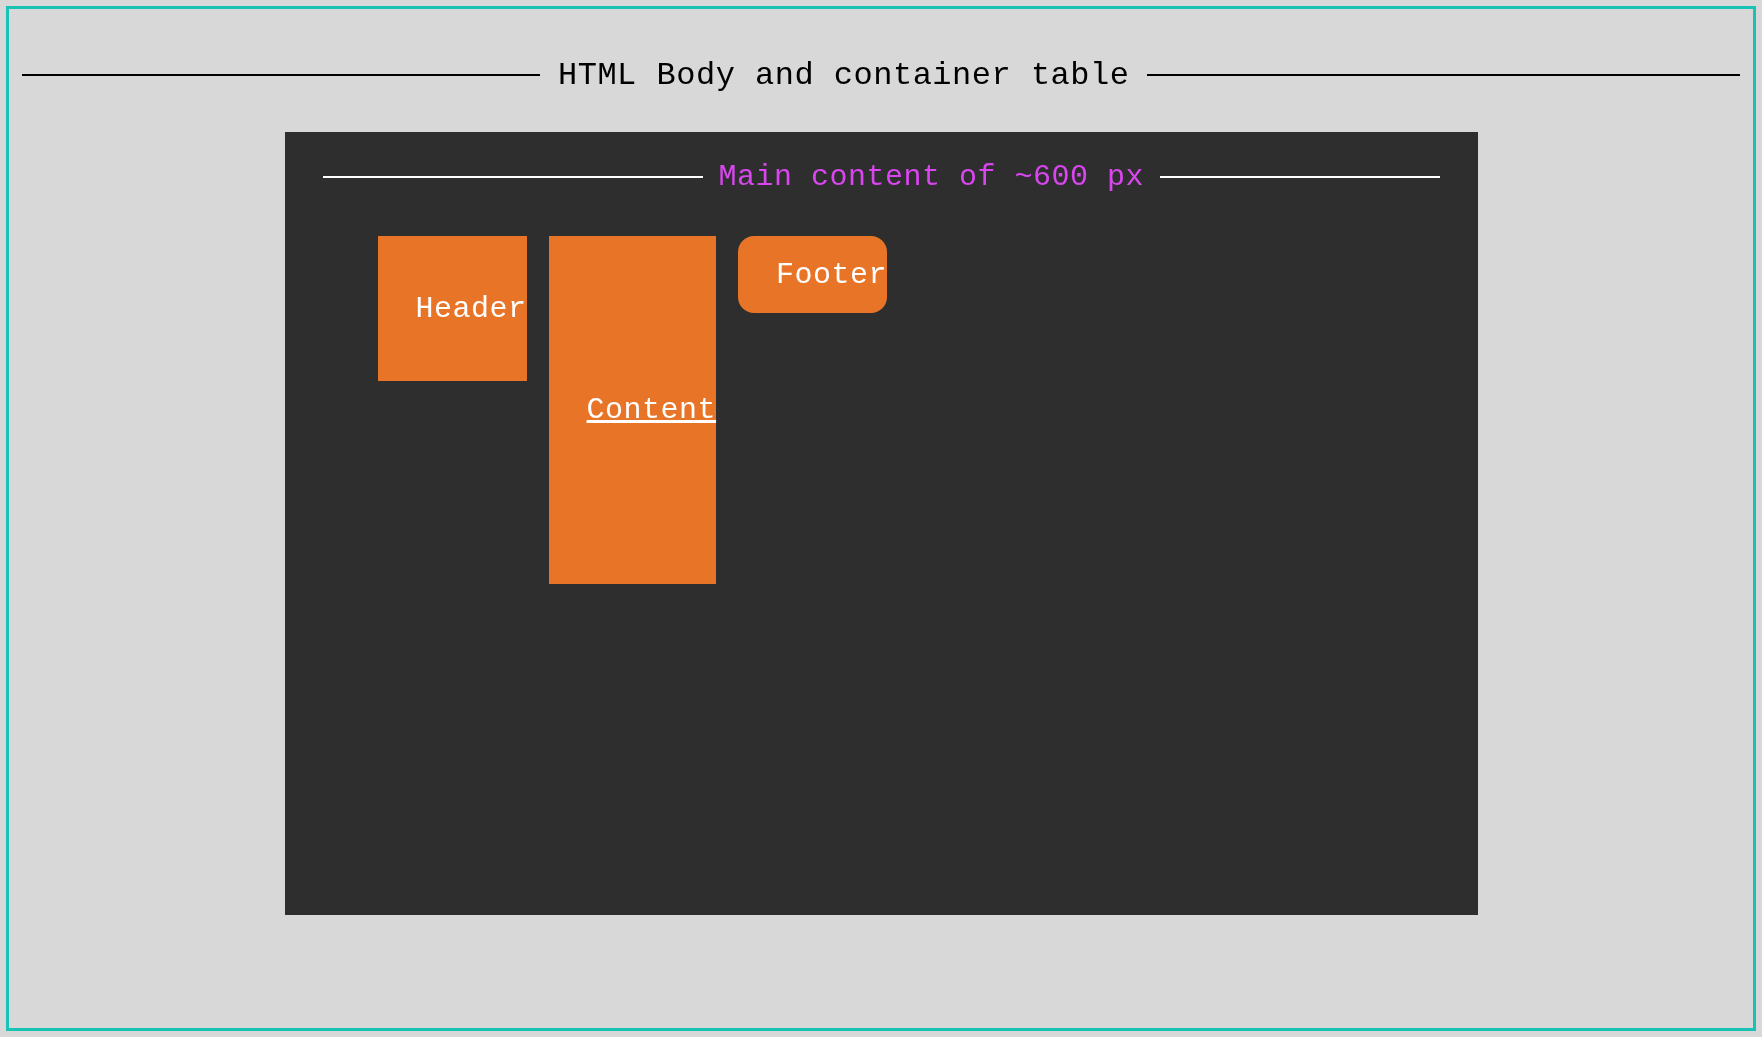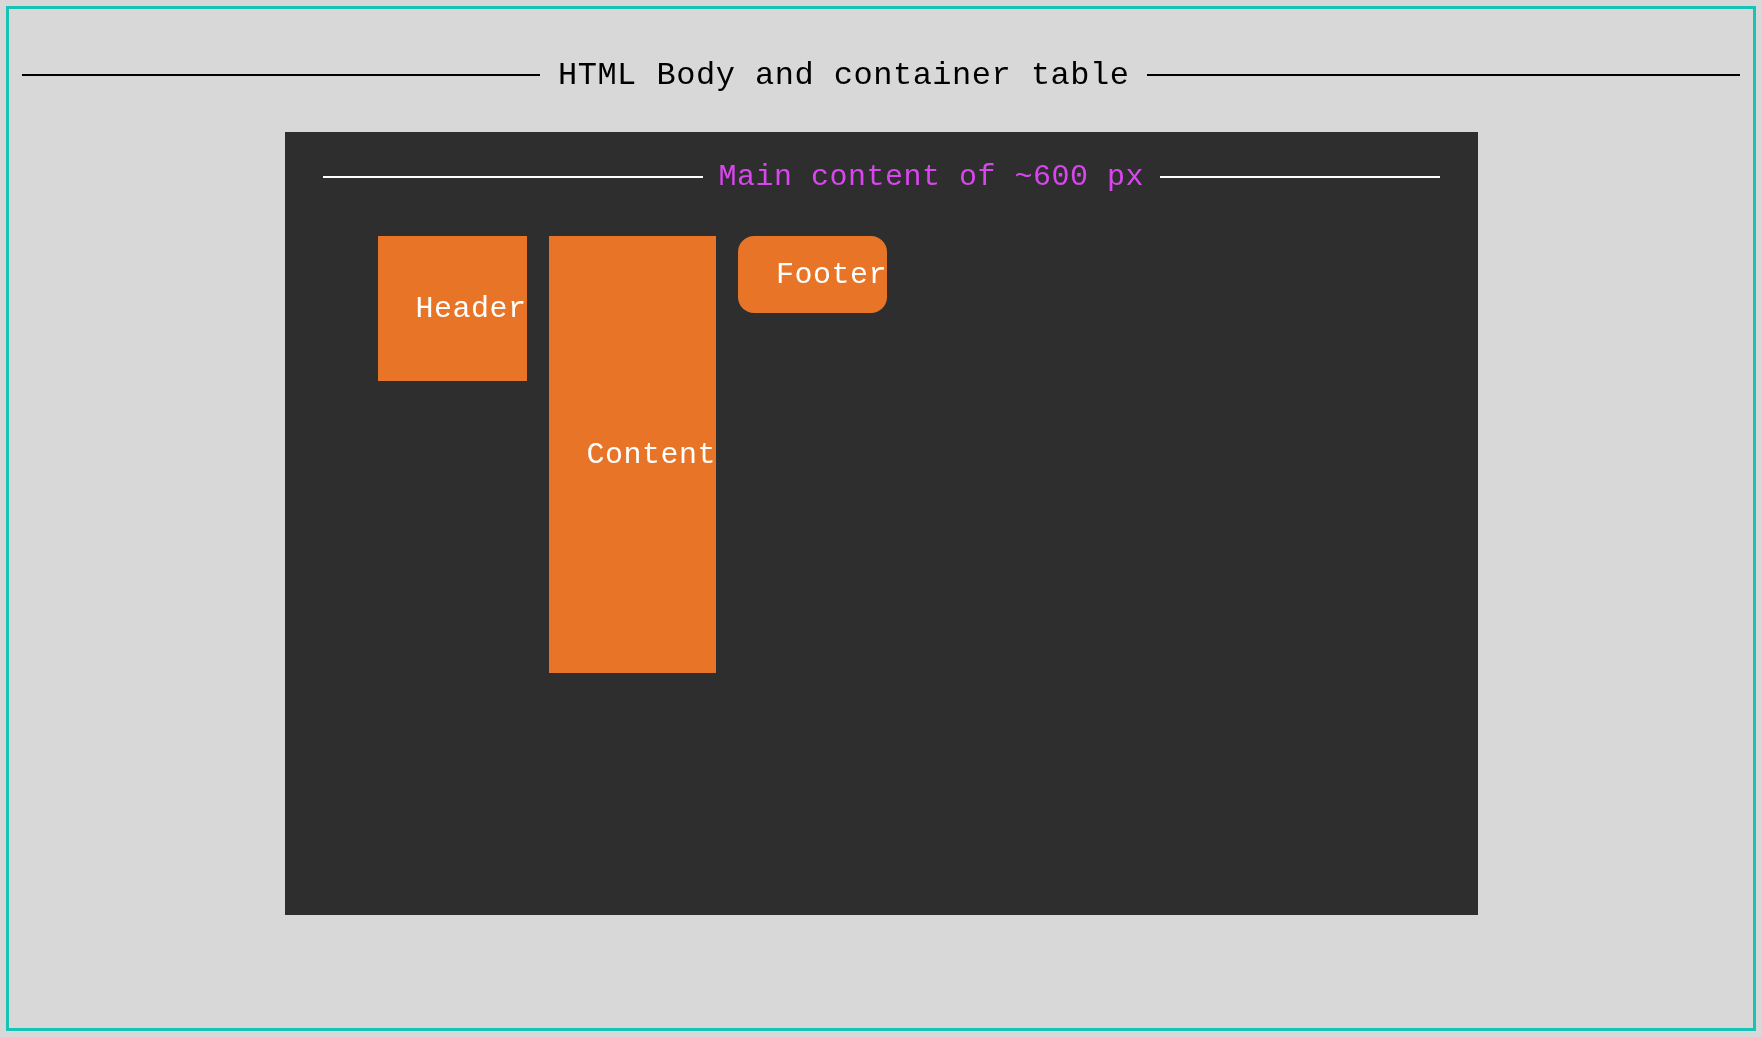--- a/index.html
+++ b/index.html
@@ -89,21 +89,22 @@
       font-size: 30px;
       display: flex;
       align-items: center;
       padding-left: 38px;
       letter-spacing: 0.5px;
     }
     .block.header {
       height: 145px;
     }
     .block.content {
-      height: 437px;
+      height: 348px;
+      text-decoration: underline;
     }
     .block.footer {
       height: 77px;
       border-radius: 16px;
     }
   </style>
 </head>
 <body>
 
 <div class="outer-frame"></div>

